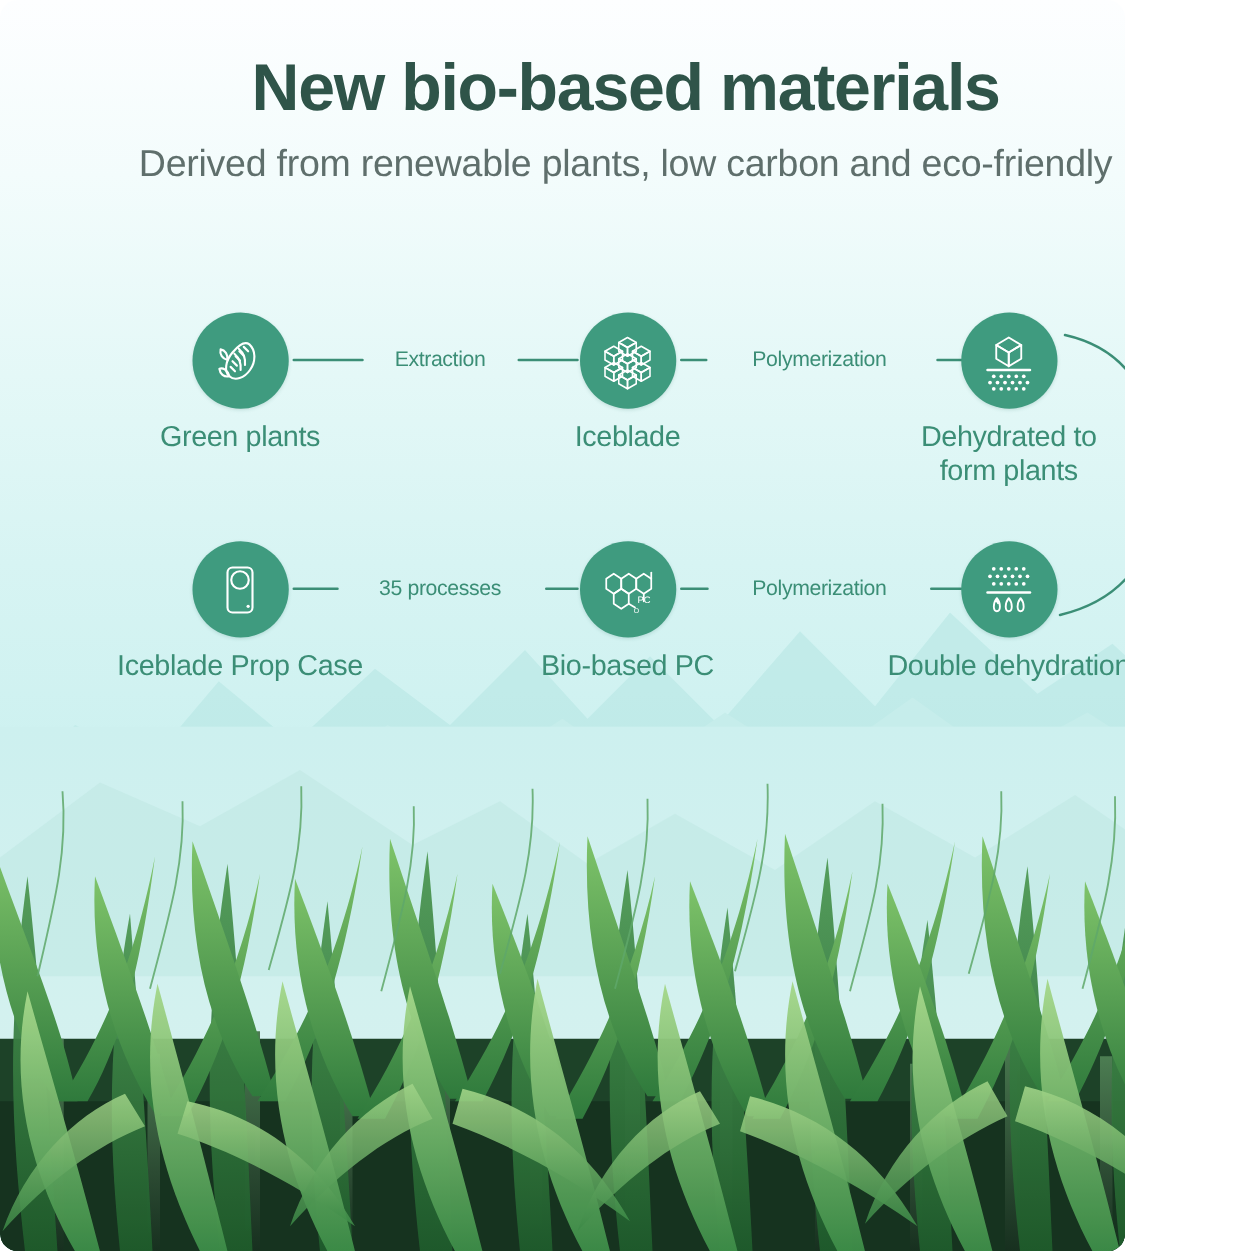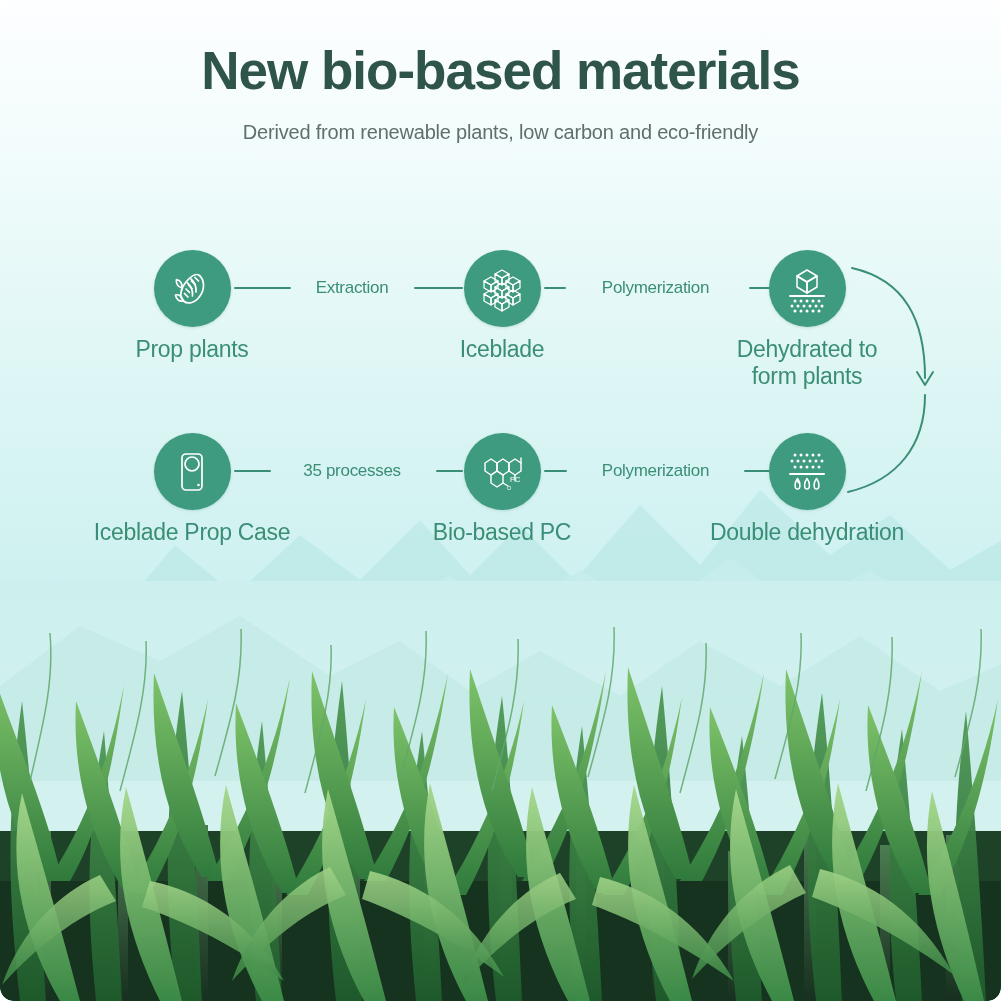--- a/index.html
+++ b/index.html
@@ -2,40 +2,40 @@
 <html><head>
 <meta charset="utf-8">
 <style>
   html,body{margin:0;padding:0;}
   body{
     width:1001px;height:1001px;overflow:hidden;
     font-family:"Liberation Sans", sans-serif;
     background:#ffffff;
   }
   #poster{
-    position:relative;width:1001px;height:1001px;overflow:hidden;
+    position:relative;width:900px;height:1001px;overflow:hidden;
     border-radius:14px;
     background:linear-gradient(180deg,#fdfeff 0%,#f3fcfc 14%,#e4f8f7 30%,#d7f4f3 45%,#cdf1f0 60%,#c9f0ef 70%);
   }
 
   
   .mountains{position:absolute;left:0;top:330px;width:1001px;height:330px;pointer-events:none;}
 
   
   .header{position:absolute;left:0;top:0;width:1001px;text-align:center;}
   .title{
     margin:0;padding-top:40px;
     font-size:53px;line-height:62px;font-weight:bold;
     letter-spacing:-1px;
     color:#2f5449;
     font-family:"Liberation Sans", sans-serif;
   }
   .subtitle{
     margin:0;padding-top:15px;
-    font-size:20px;line-height:30px;font-weight:normal;
+    font-size:30px;line-height:30px;font-weight:normal;
     color:#5f6f6c;
     letter-spacing:-0.2px;
   }
 
   
   .flow{position:absolute;left:0;top:0;width:1001px;height:600px;}
   .flow-svg{position:absolute;left:0;top:0;}
 
   .node{position:absolute;width:200px;text-align:center;}
   .bubble{
@@ -133,21 +133,21 @@
       <div class="bubble">
         <svg width="46" height="46" viewBox="0 0 46 46" fill="none" stroke="#ffffff" stroke-width="1.7" stroke-linecap="round" stroke-linejoin="round">
           <path d="M30.5 9.5 C35.5 14 36 23 31 30 C26.5 36.5 19 39 14.5 35 C10 31 11.5 22.5 17 16 C22 10 26.5 6.5 30.5 9.5 Z"></path>
           <path d="M22 13 C25.5 16 27.5 21 27 26"></path>
           <path d="M18.5 17 C22 20 24 25 23.5 30"></path>
           <path d="M26 11.5 L29.5 15 M22.5 15 L26 18.5 M19.5 19 L23 22.5 M17 23 L20.5 26.5 M15.5 27.5 L19 31"></path>
           <path d="M14.5 35 C10 36 7 33 6.5 29 C9.5 28 13 30 14.5 35 Z"></path>
           <path d="M13 22 C9 21 6.5 17.5 7.5 13.5 C11 14 13.5 17.5 13 22 Z"></path>
         </svg>
       </div>
-      <div class="nlabel">Prop plants</div>
+      <div class="nlabel">Green plants</div>
     </div>
 
     <div class="node" id="node-glucose">
       <div class="bubble">
         <svg width="46" height="46" viewBox="0 0 46 46" fill="none" stroke="#ffffff" stroke-width="1.25" stroke-linejoin="round" stroke-linecap="round">
           <g>
 
             <path d="M23 4 L30 8 L23 12 L16 8 Z"></path>
               <path d="M16 8 L16 15 L23 19 L23 12 Z"></path>
               <path d="M30 8 L30 15 L23 19 L23 12 Z"></path>

